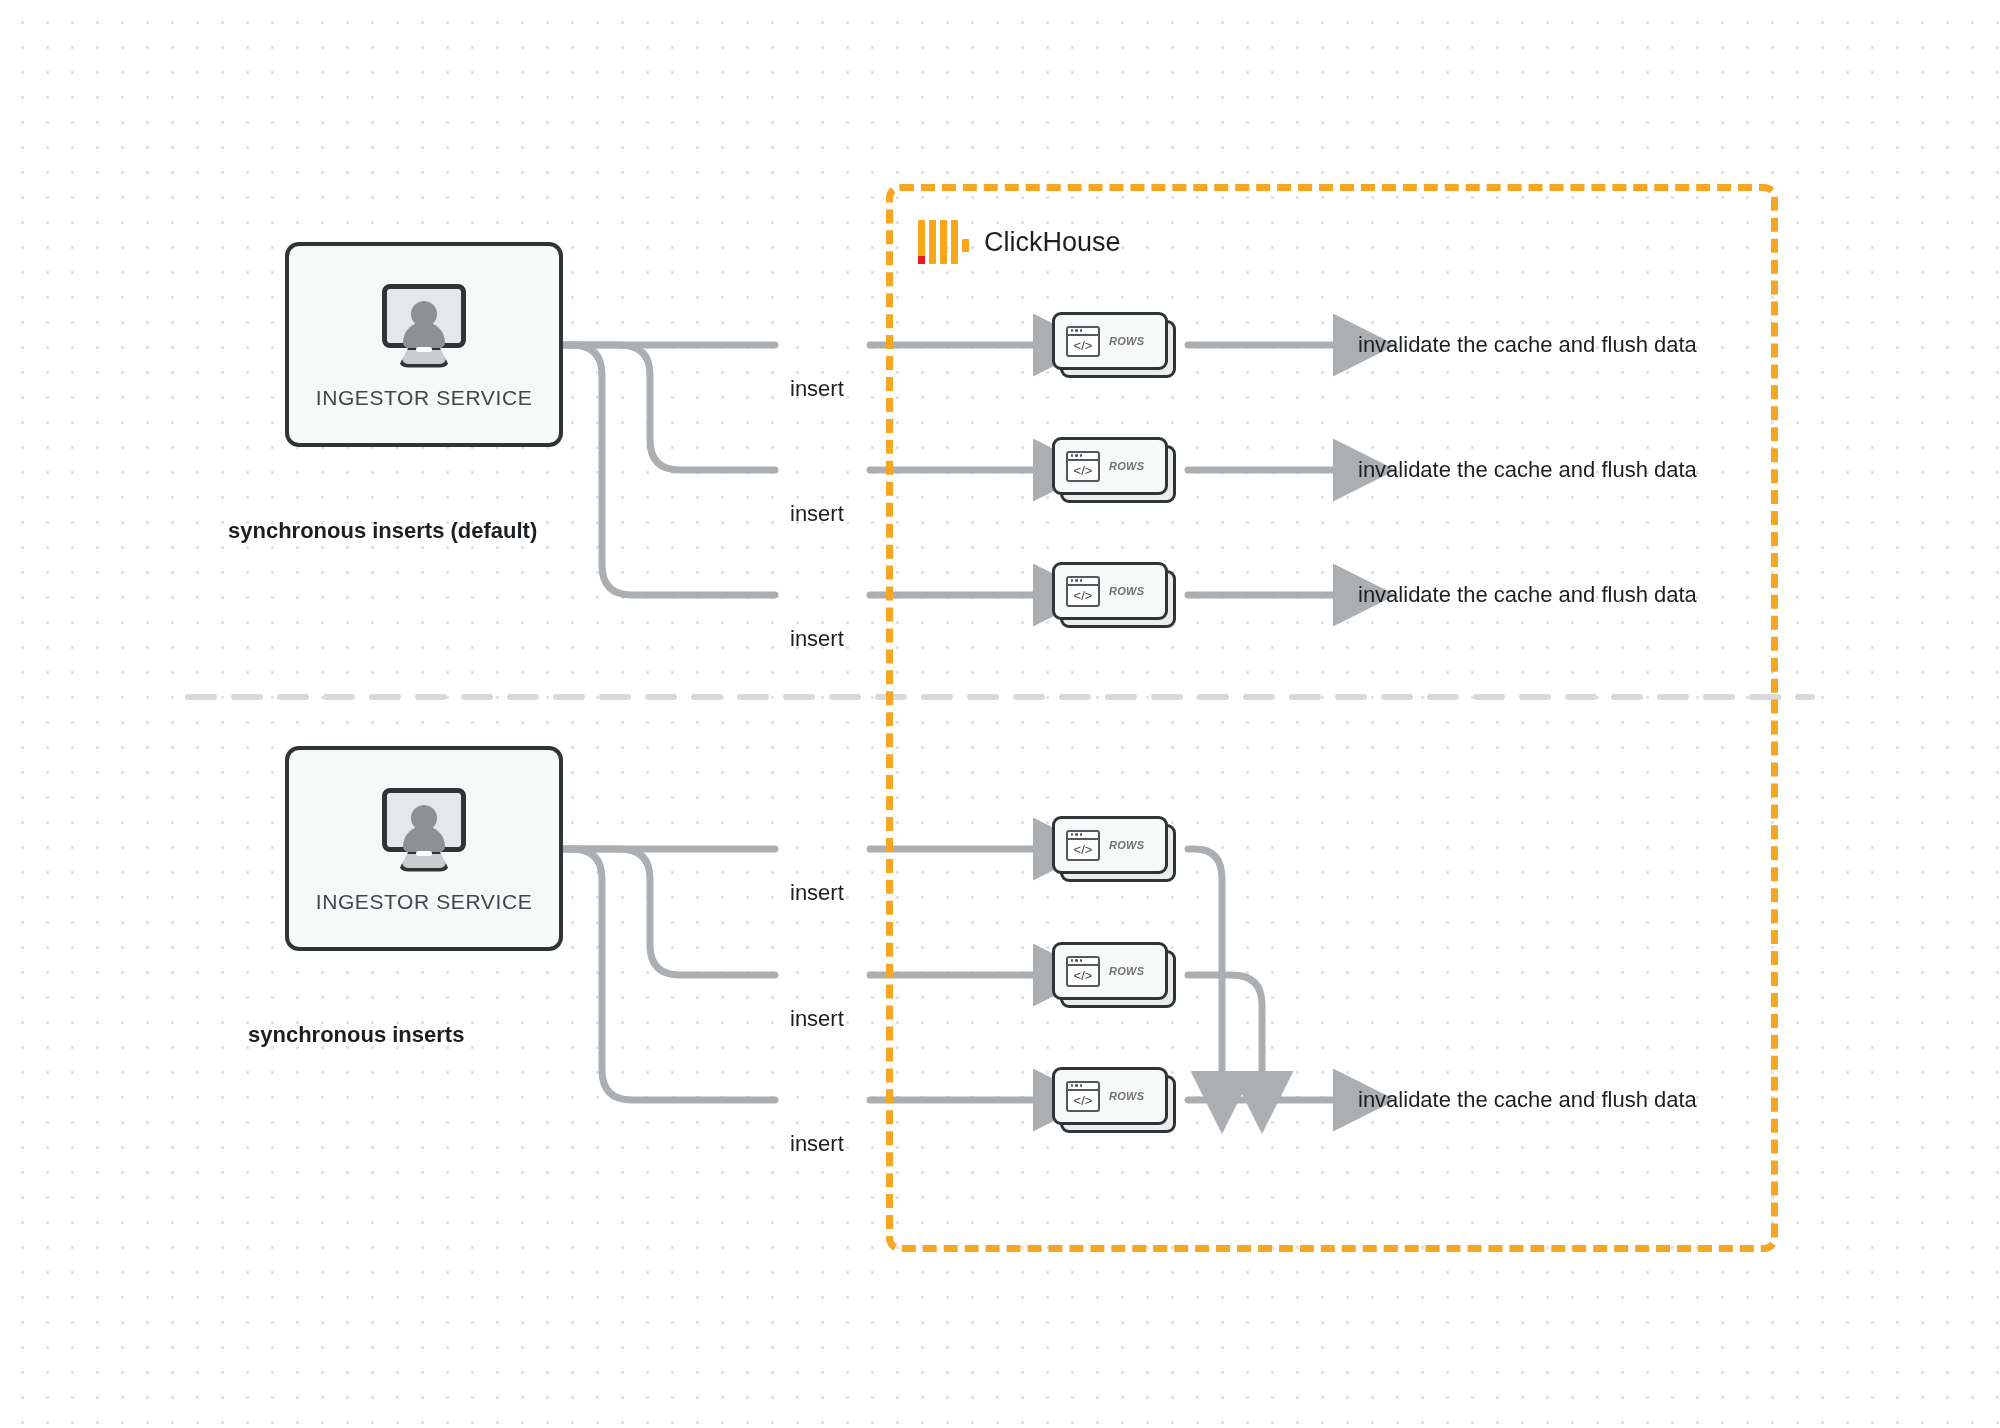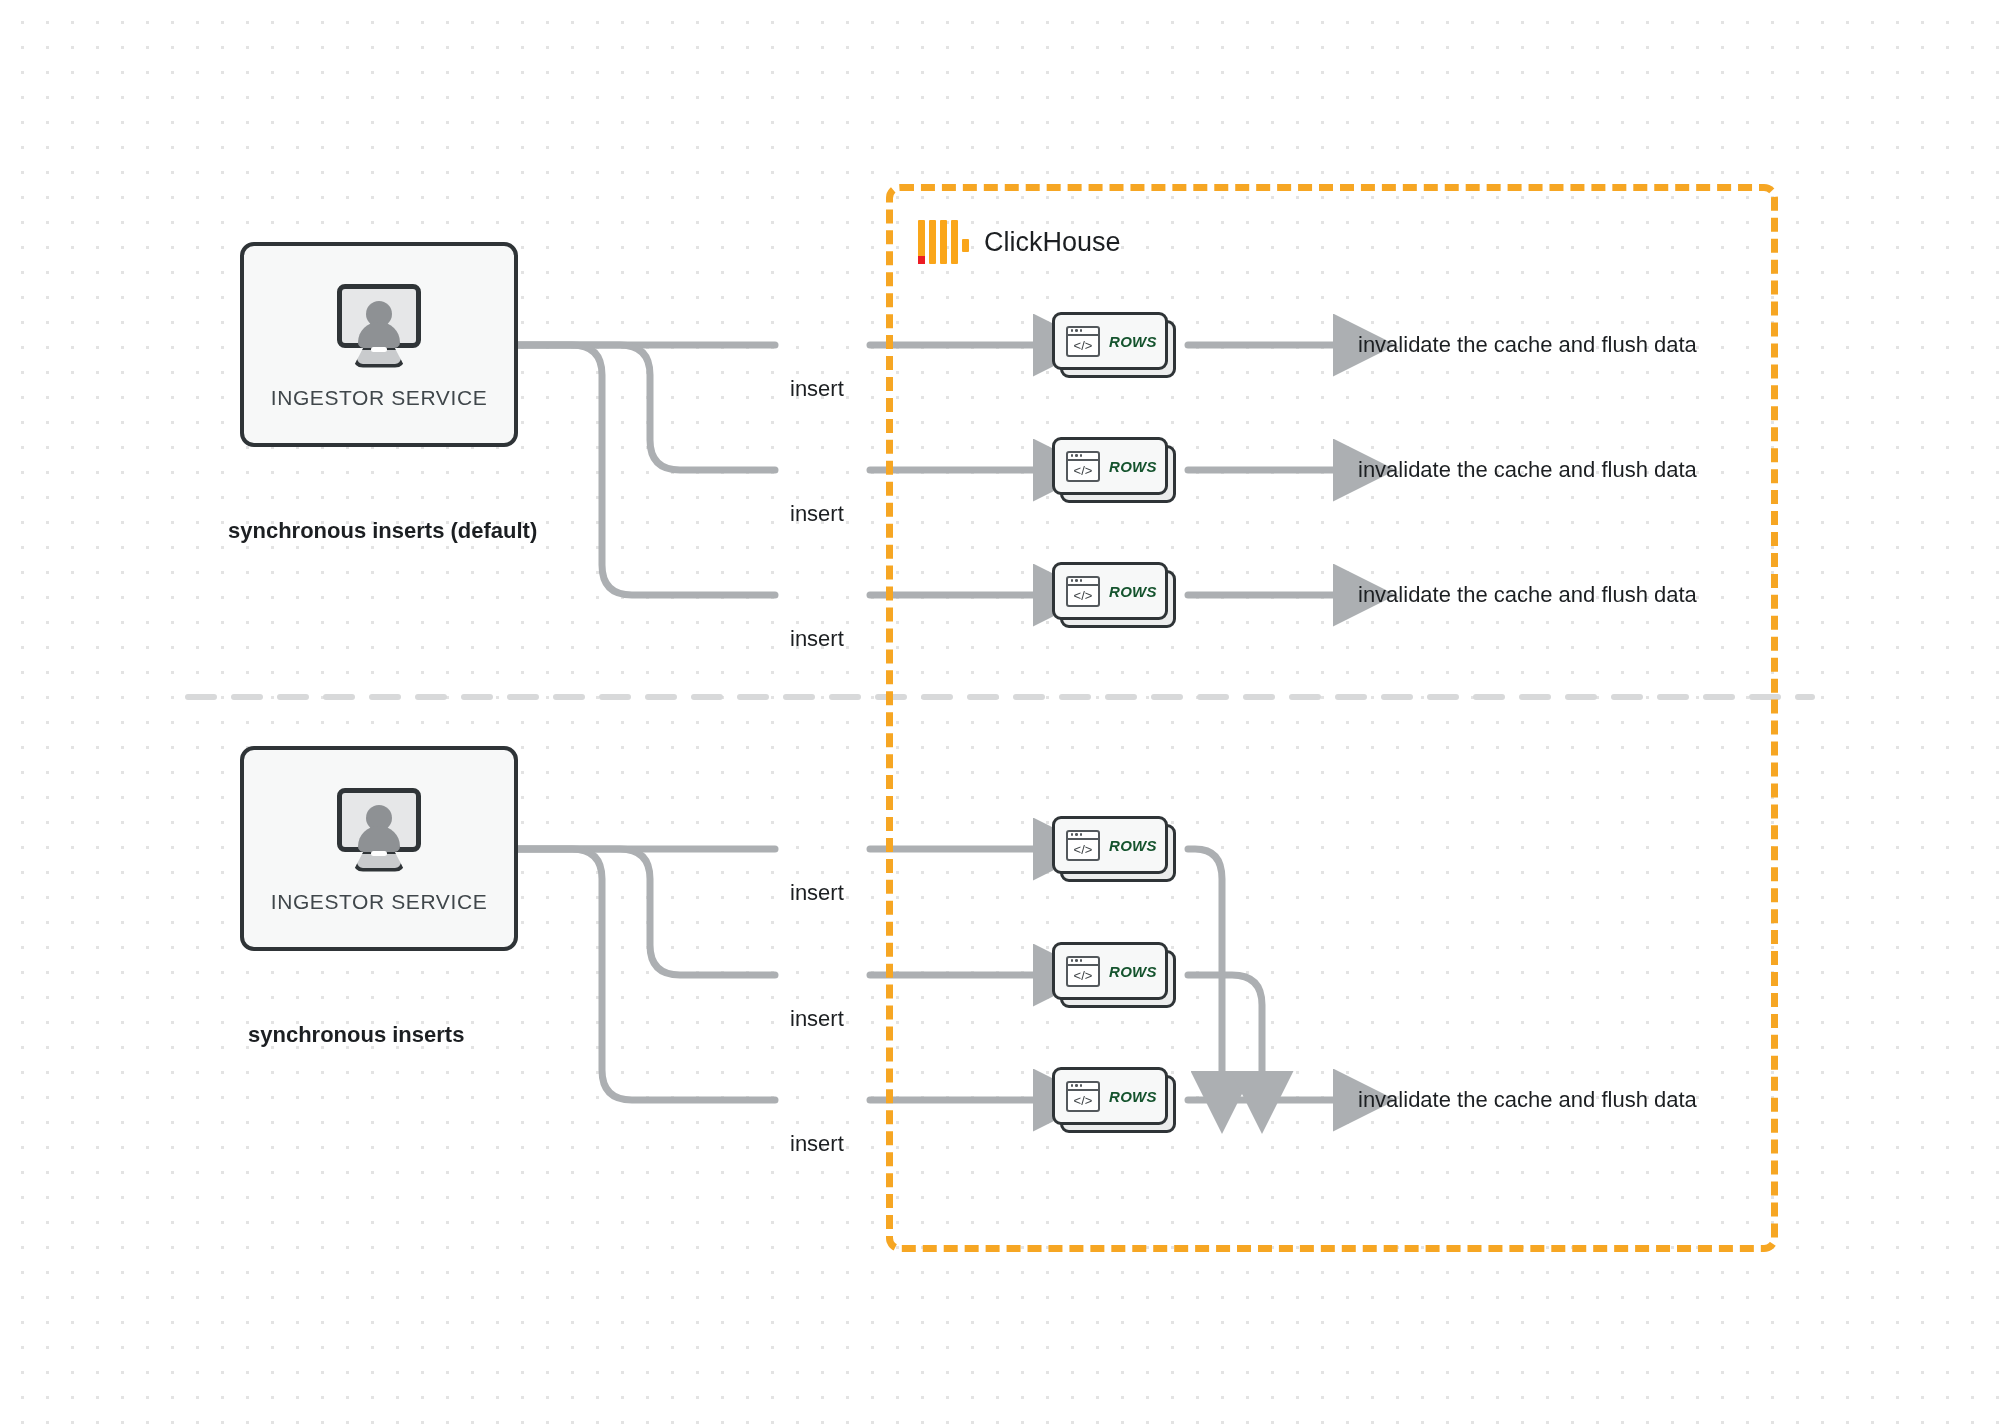--- a/index.html
+++ b/index.html
@@ -32,20 +32,21 @@
     width: 278px;
     height: 205px;
     border: 4px solid #2f3437;
     border-radius: 14px;
     background: #f7f8f8;
     box-sizing: border-box;
     display: flex;
     flex-direction: column;
     align-items: center;
     justify-content: center;
+    margin-left: 45px;
   }
   .monitor {
     position: relative;
     width: 92px;
     height: 86px;
     margin-top: 4px;
   }
   .mon-screen {
     position: absolute;
     left: 4px; top: 0;
@@ -240,24 +241,24 @@
     width: 100%;
     height: 20px;
     display: flex;
     align-items: center;
     justify-content: center;
     font-size: 13px;
     color: #3d4245;
     font-family: "Liberation Sans", sans-serif;
   }
   .rows-text {
-    font-size: 15px;
+    font-size: 11px;
     font-style: italic;
     font-weight: bold;
-    color: #14532d;
+    color: #737373;
     letter-spacing: 0.3px;
   }
 
   
   .edge-label {
     position: absolute;
     font-size: 22px;
     color: #1c1f22;
     white-space: nowrap;
     transform: translateY(-50%);

